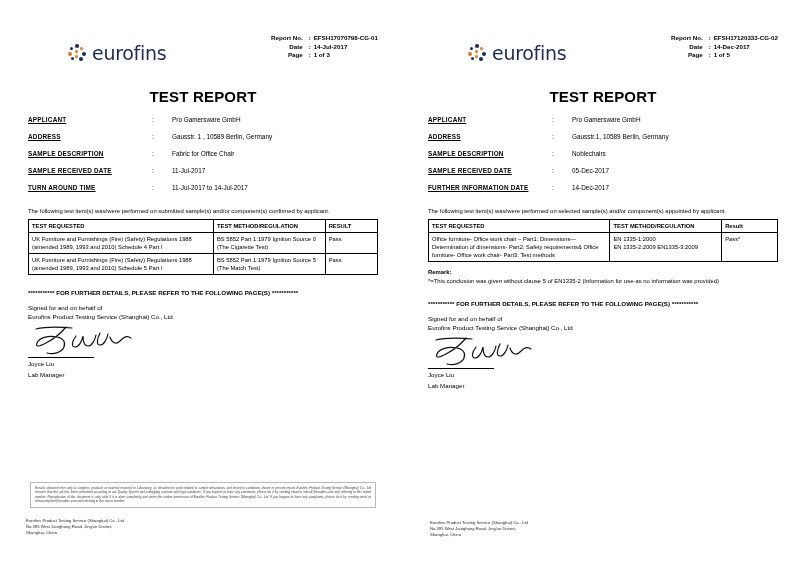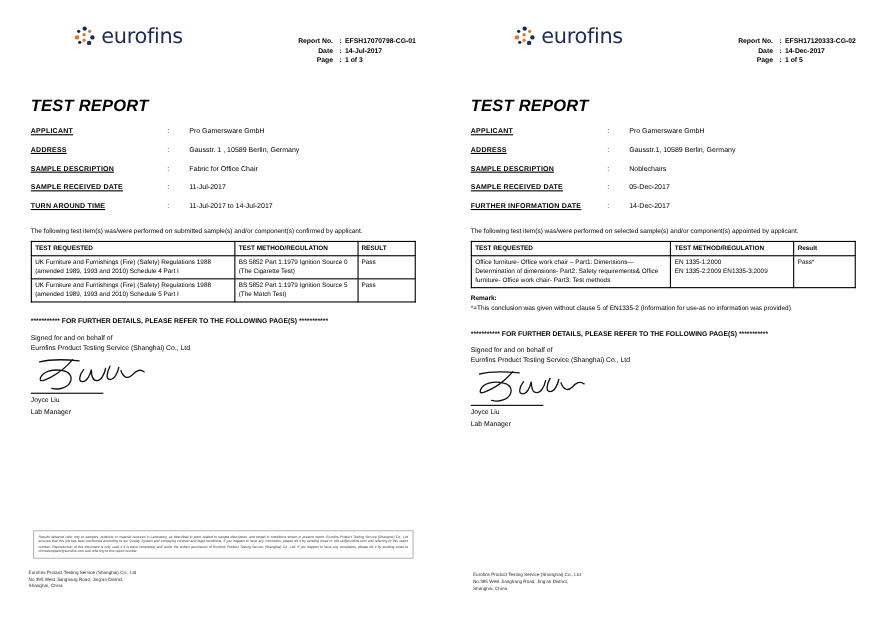--- a/index.html
+++ b/index.html
@@ -36,21 +36,21 @@
 
   
   .doc-header {
     position: relative;
     height: 52px;
     padding-top: 30px;
   }
   .logo-wrap {
     position: absolute;
     left: 40px;
-    top: 22px;
+    top: 42px;
     display: flex;
     align-items: center;
   }
   .logo-mark {
     width: 19px;
     height: 19px;
     position: relative;
     margin-right: 5px;
   }
   .logo-mark i {
@@ -77,25 +77,25 @@
   .meta-row { display: flex; }
   .meta-label {
     width: 46px;
     text-align: right;
     padding-right: 6px;
   }
   .meta-colon { width: 5px; }
   .meta-value { font-weight: bold; }
 
   .title {
+    text-align: center;
     font-size: 15px;
     font-weight: bold;
     margin: 6px 0 0 0;
     letter-spacing: 0.2px;
-    font-style: italic;
   }
 
   
   .fields {
     margin-top: 11px;
     font-size: 6.4px;
   }
   .field-row {
     display: flex;
     align-items: baseline;

